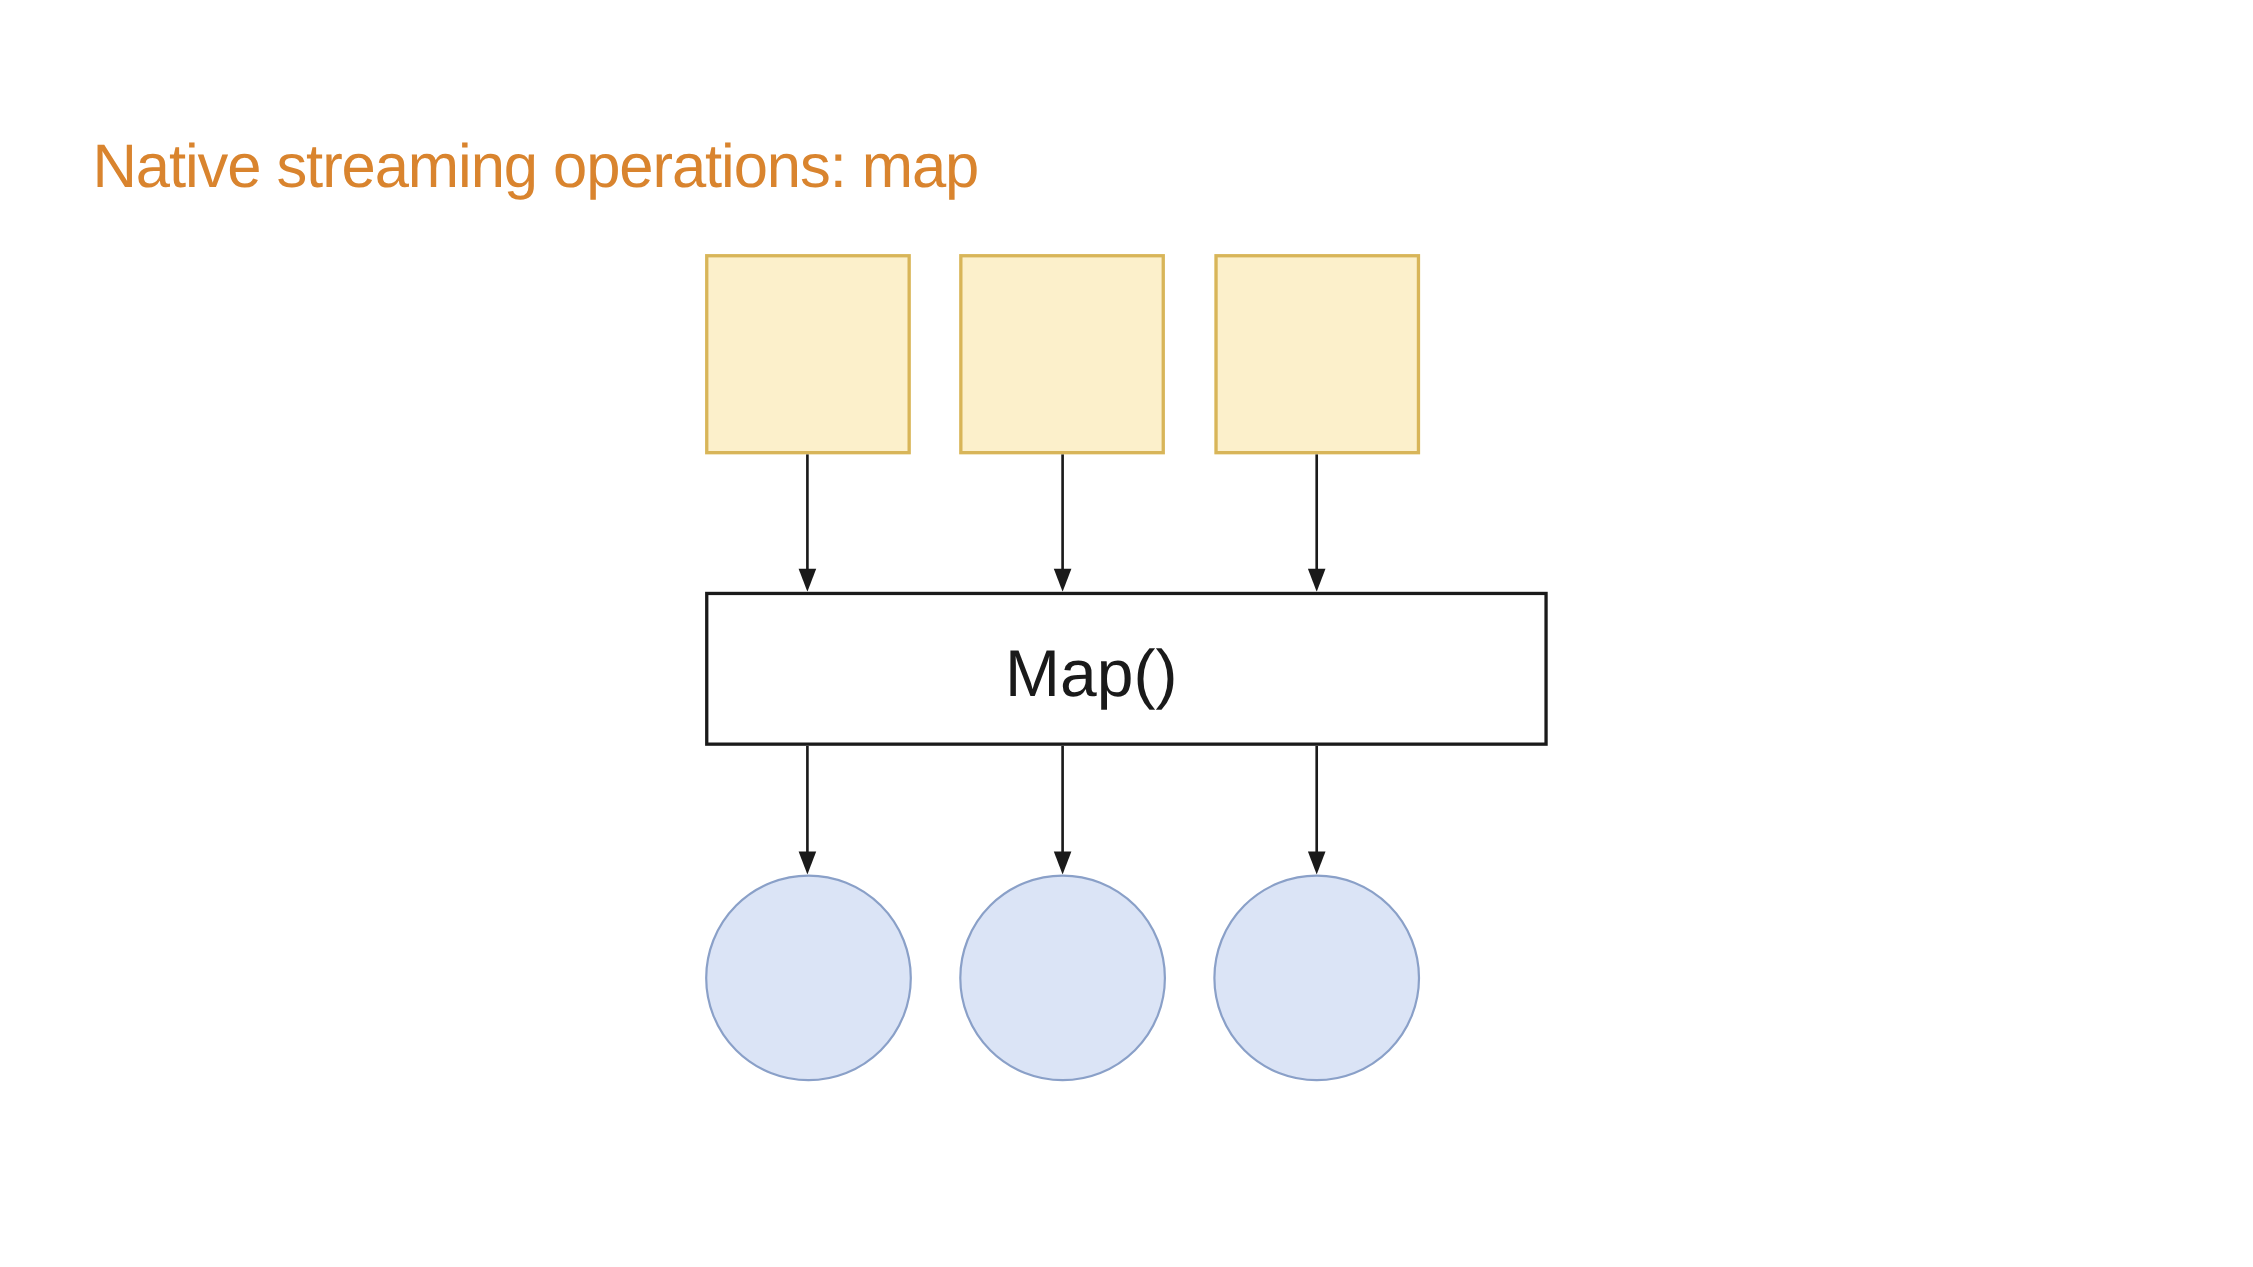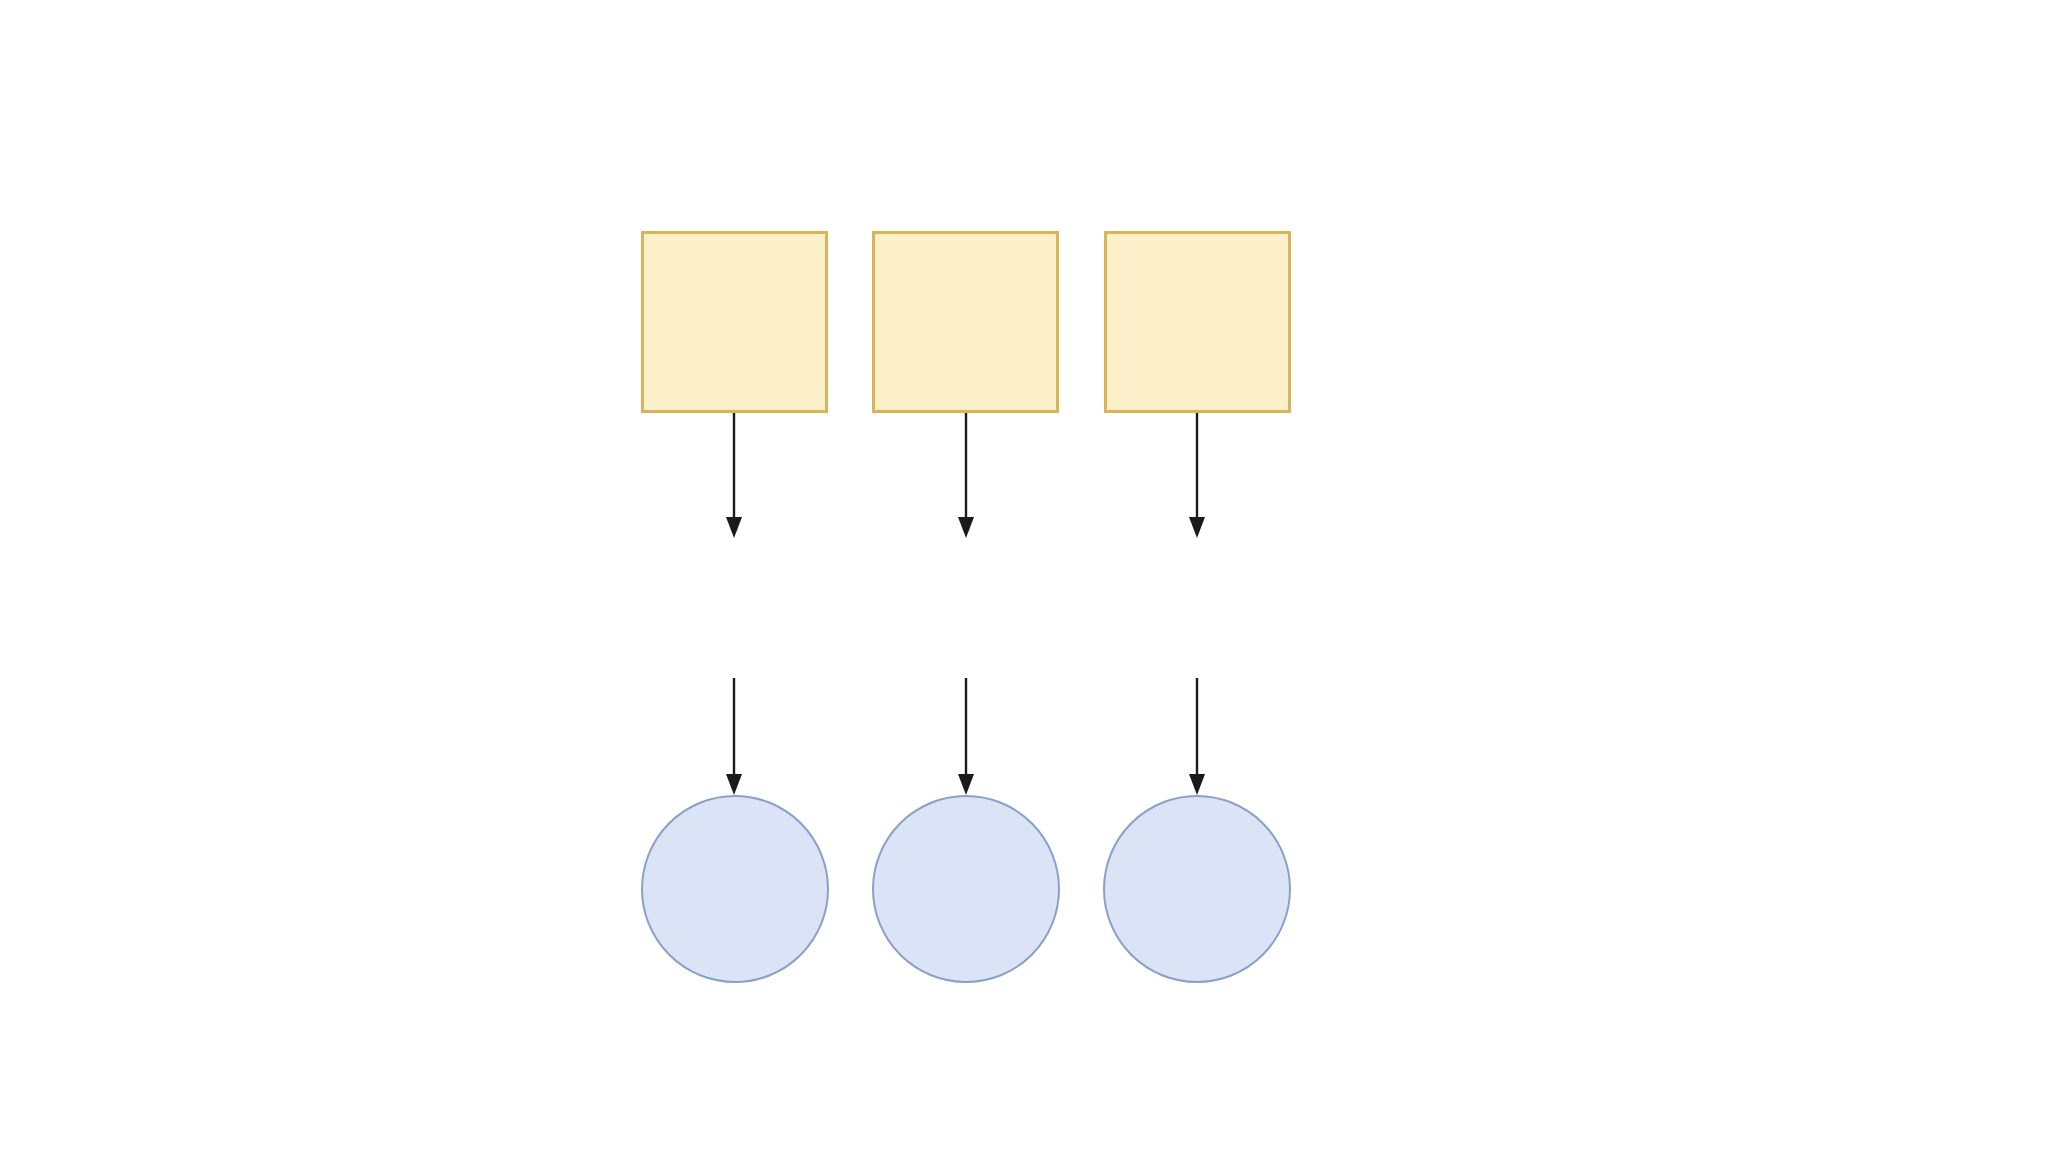--- a/index.html
+++ b/index.html
@@ -82,38 +82,42 @@
   }
   .output-circle.col-1 { left: 641px; }
   .output-circle.col-2 { left: 872px; }
   .output-circle.col-3 { left: 1103px; }
 </style>
 </head>
 <body>
 
 <div class="slide">
 
+  <h1 class="slide-title">Native streaming operations: map</h1>
 
   <div class="input-box col-1"></div>
   <div class="input-box col-2"></div>
   <div class="input-box col-3"></div>
 
   <svg class="arrow top col-1" viewBox="0 0 24 125">
     <line x1="12" y1="0" x2="12" y2="106" stroke="#1A1A1A" stroke-width="2.4"></line>
     <polygon points="4,104 20,104 12,125" fill="#1A1A1A"></polygon>
   </svg>
   <svg class="arrow top col-2" viewBox="0 0 24 125">
     <line x1="12" y1="0" x2="12" y2="106" stroke="#1A1A1A" stroke-width="2.4"></line>
     <polygon points="4,104 20,104 12,125" fill="#1A1A1A"></polygon>
   </svg>
   <svg class="arrow top col-3" viewBox="0 0 24 125">
     <line x1="12" y1="0" x2="12" y2="106" stroke="#1A1A1A" stroke-width="2.4"></line>
     <polygon points="4,104 20,104 12,125" fill="#1A1A1A"></polygon>
   </svg>
 
+  <div class="operator-box">
+    <span class="operator-label">Map()</span>
+  </div>
 
   <svg class="arrow bottom col-1" viewBox="0 0 24 117">
     <line x1="12" y1="0" x2="12" y2="98" stroke="#1A1A1A" stroke-width="2.4"></line>
     <polygon points="4,96 20,96 12,117" fill="#1A1A1A"></polygon>
   </svg>
   <svg class="arrow bottom col-2" viewBox="0 0 24 117">
     <line x1="12" y1="0" x2="12" y2="98" stroke="#1A1A1A" stroke-width="2.4"></line>
     <polygon points="4,96 20,96 12,117" fill="#1A1A1A"></polygon>
   </svg>
   <svg class="arrow bottom col-3" viewBox="0 0 24 117">

